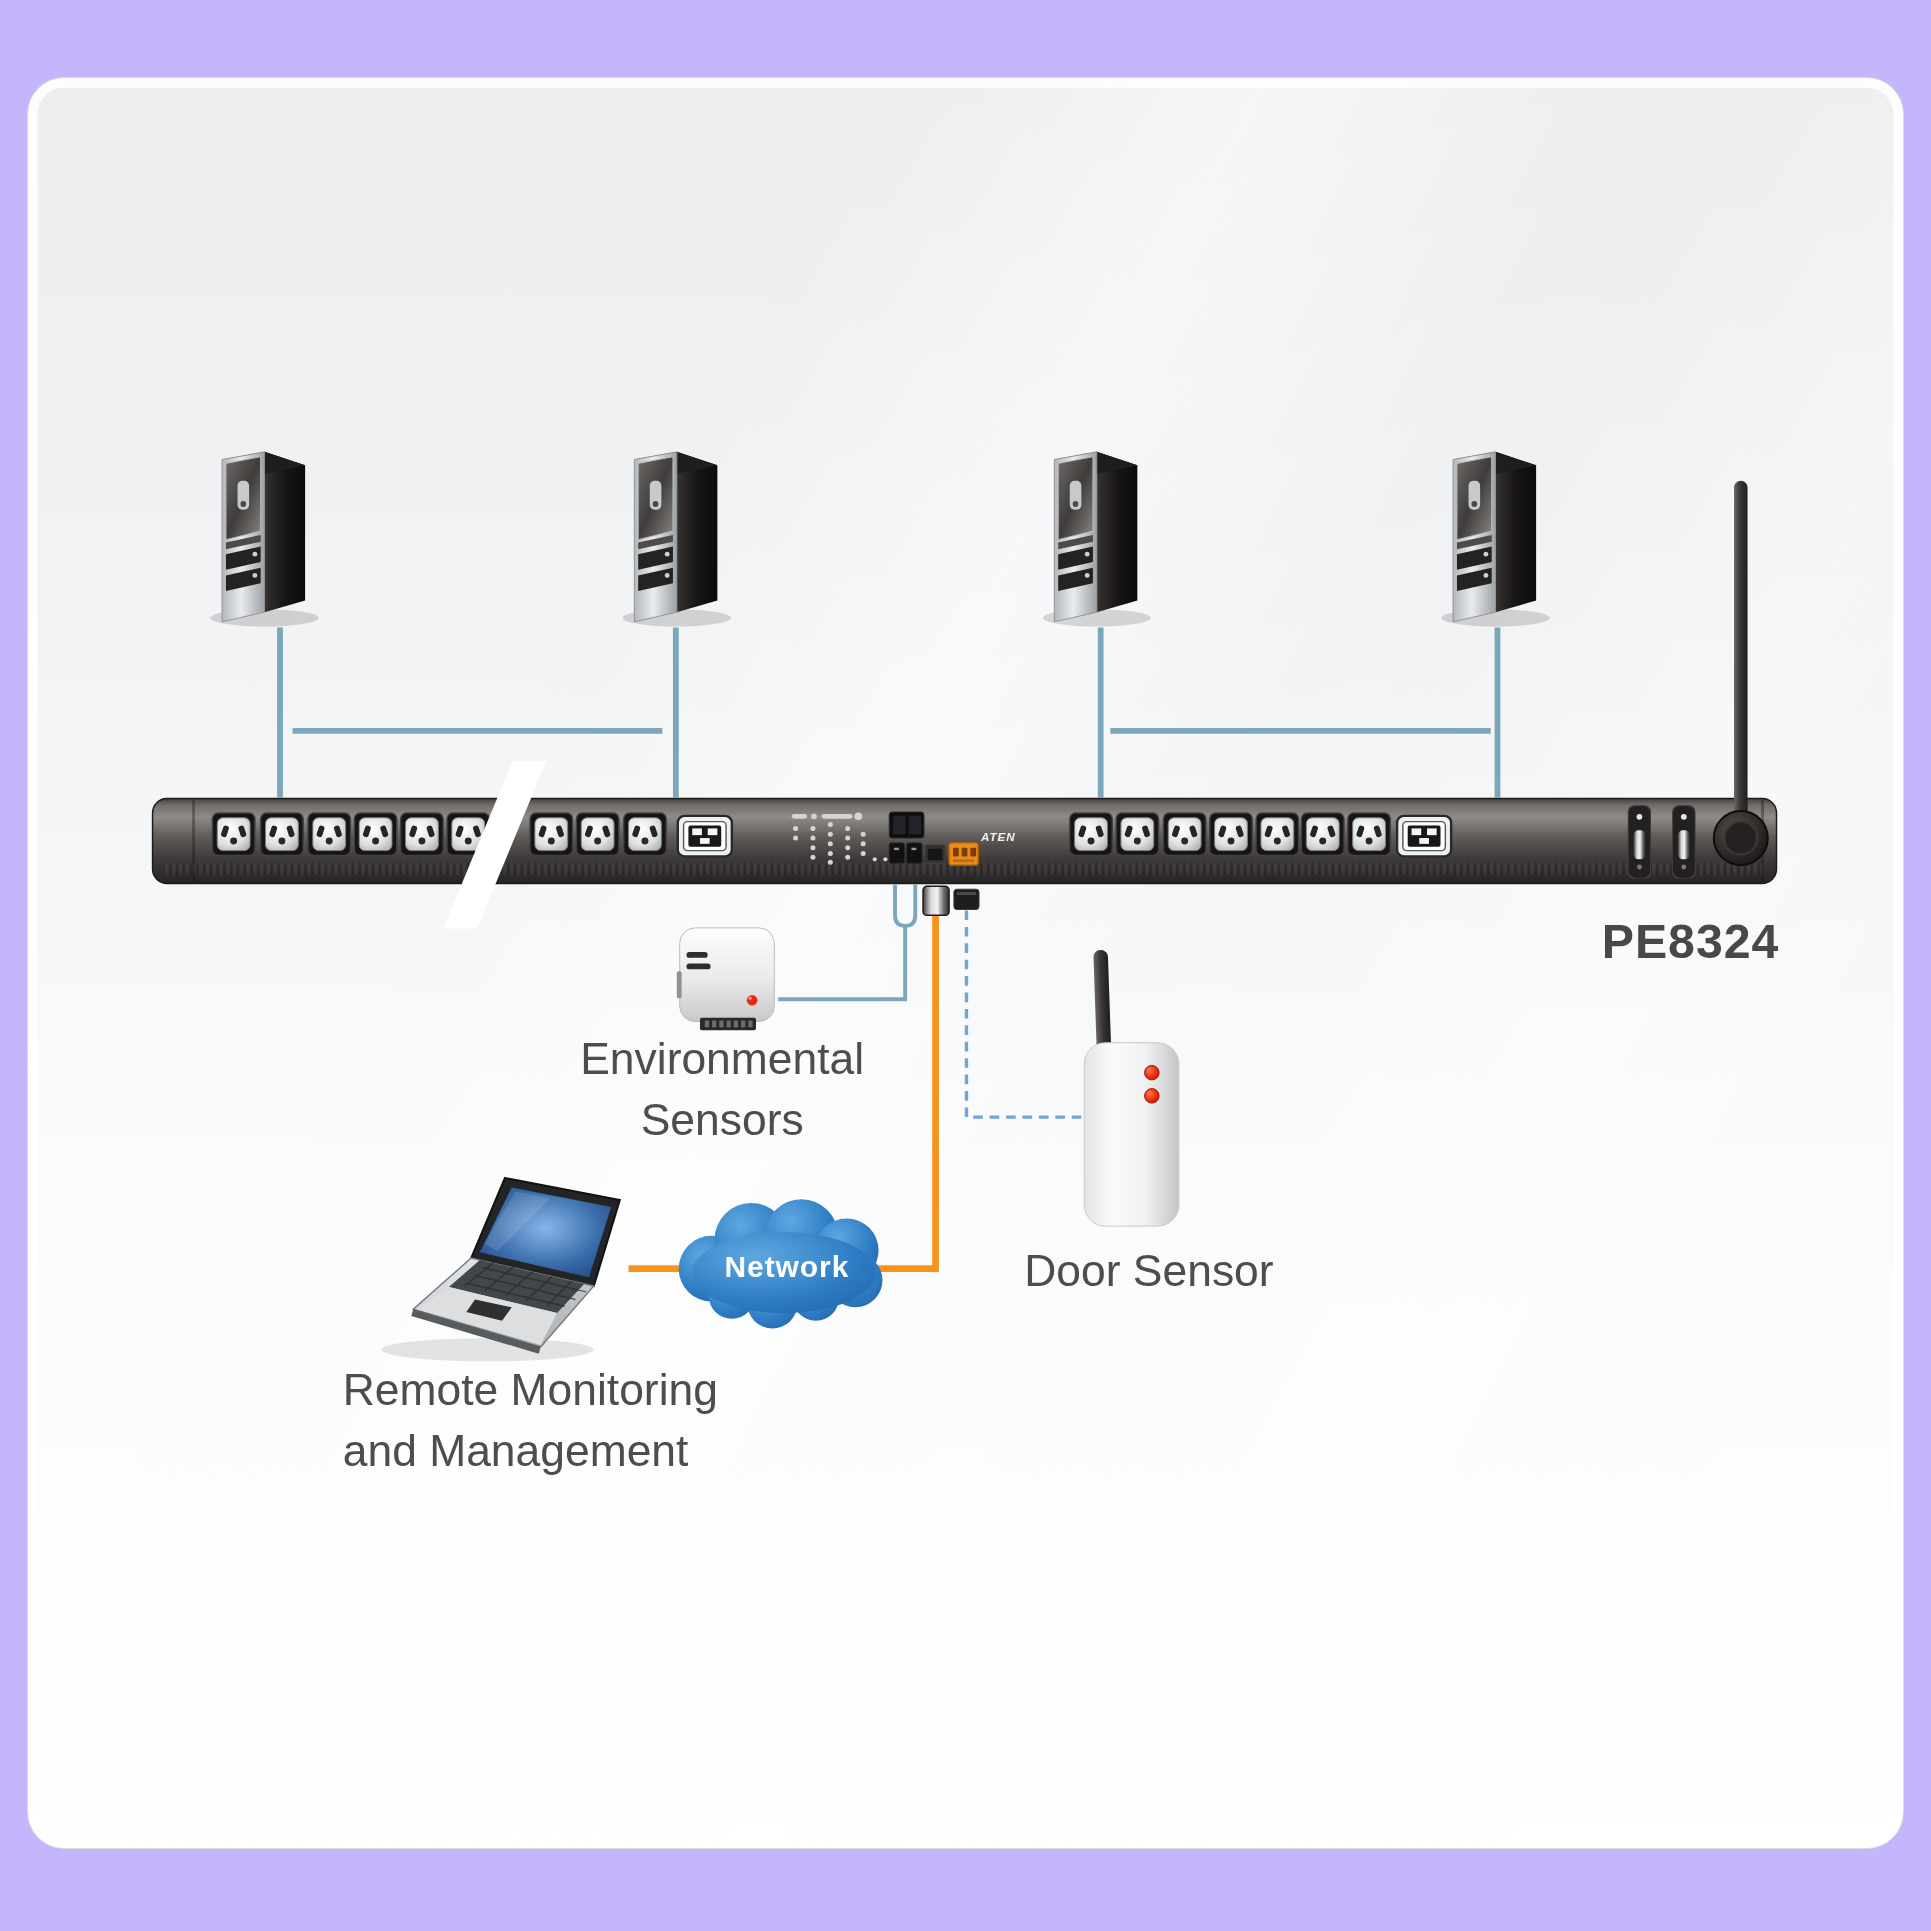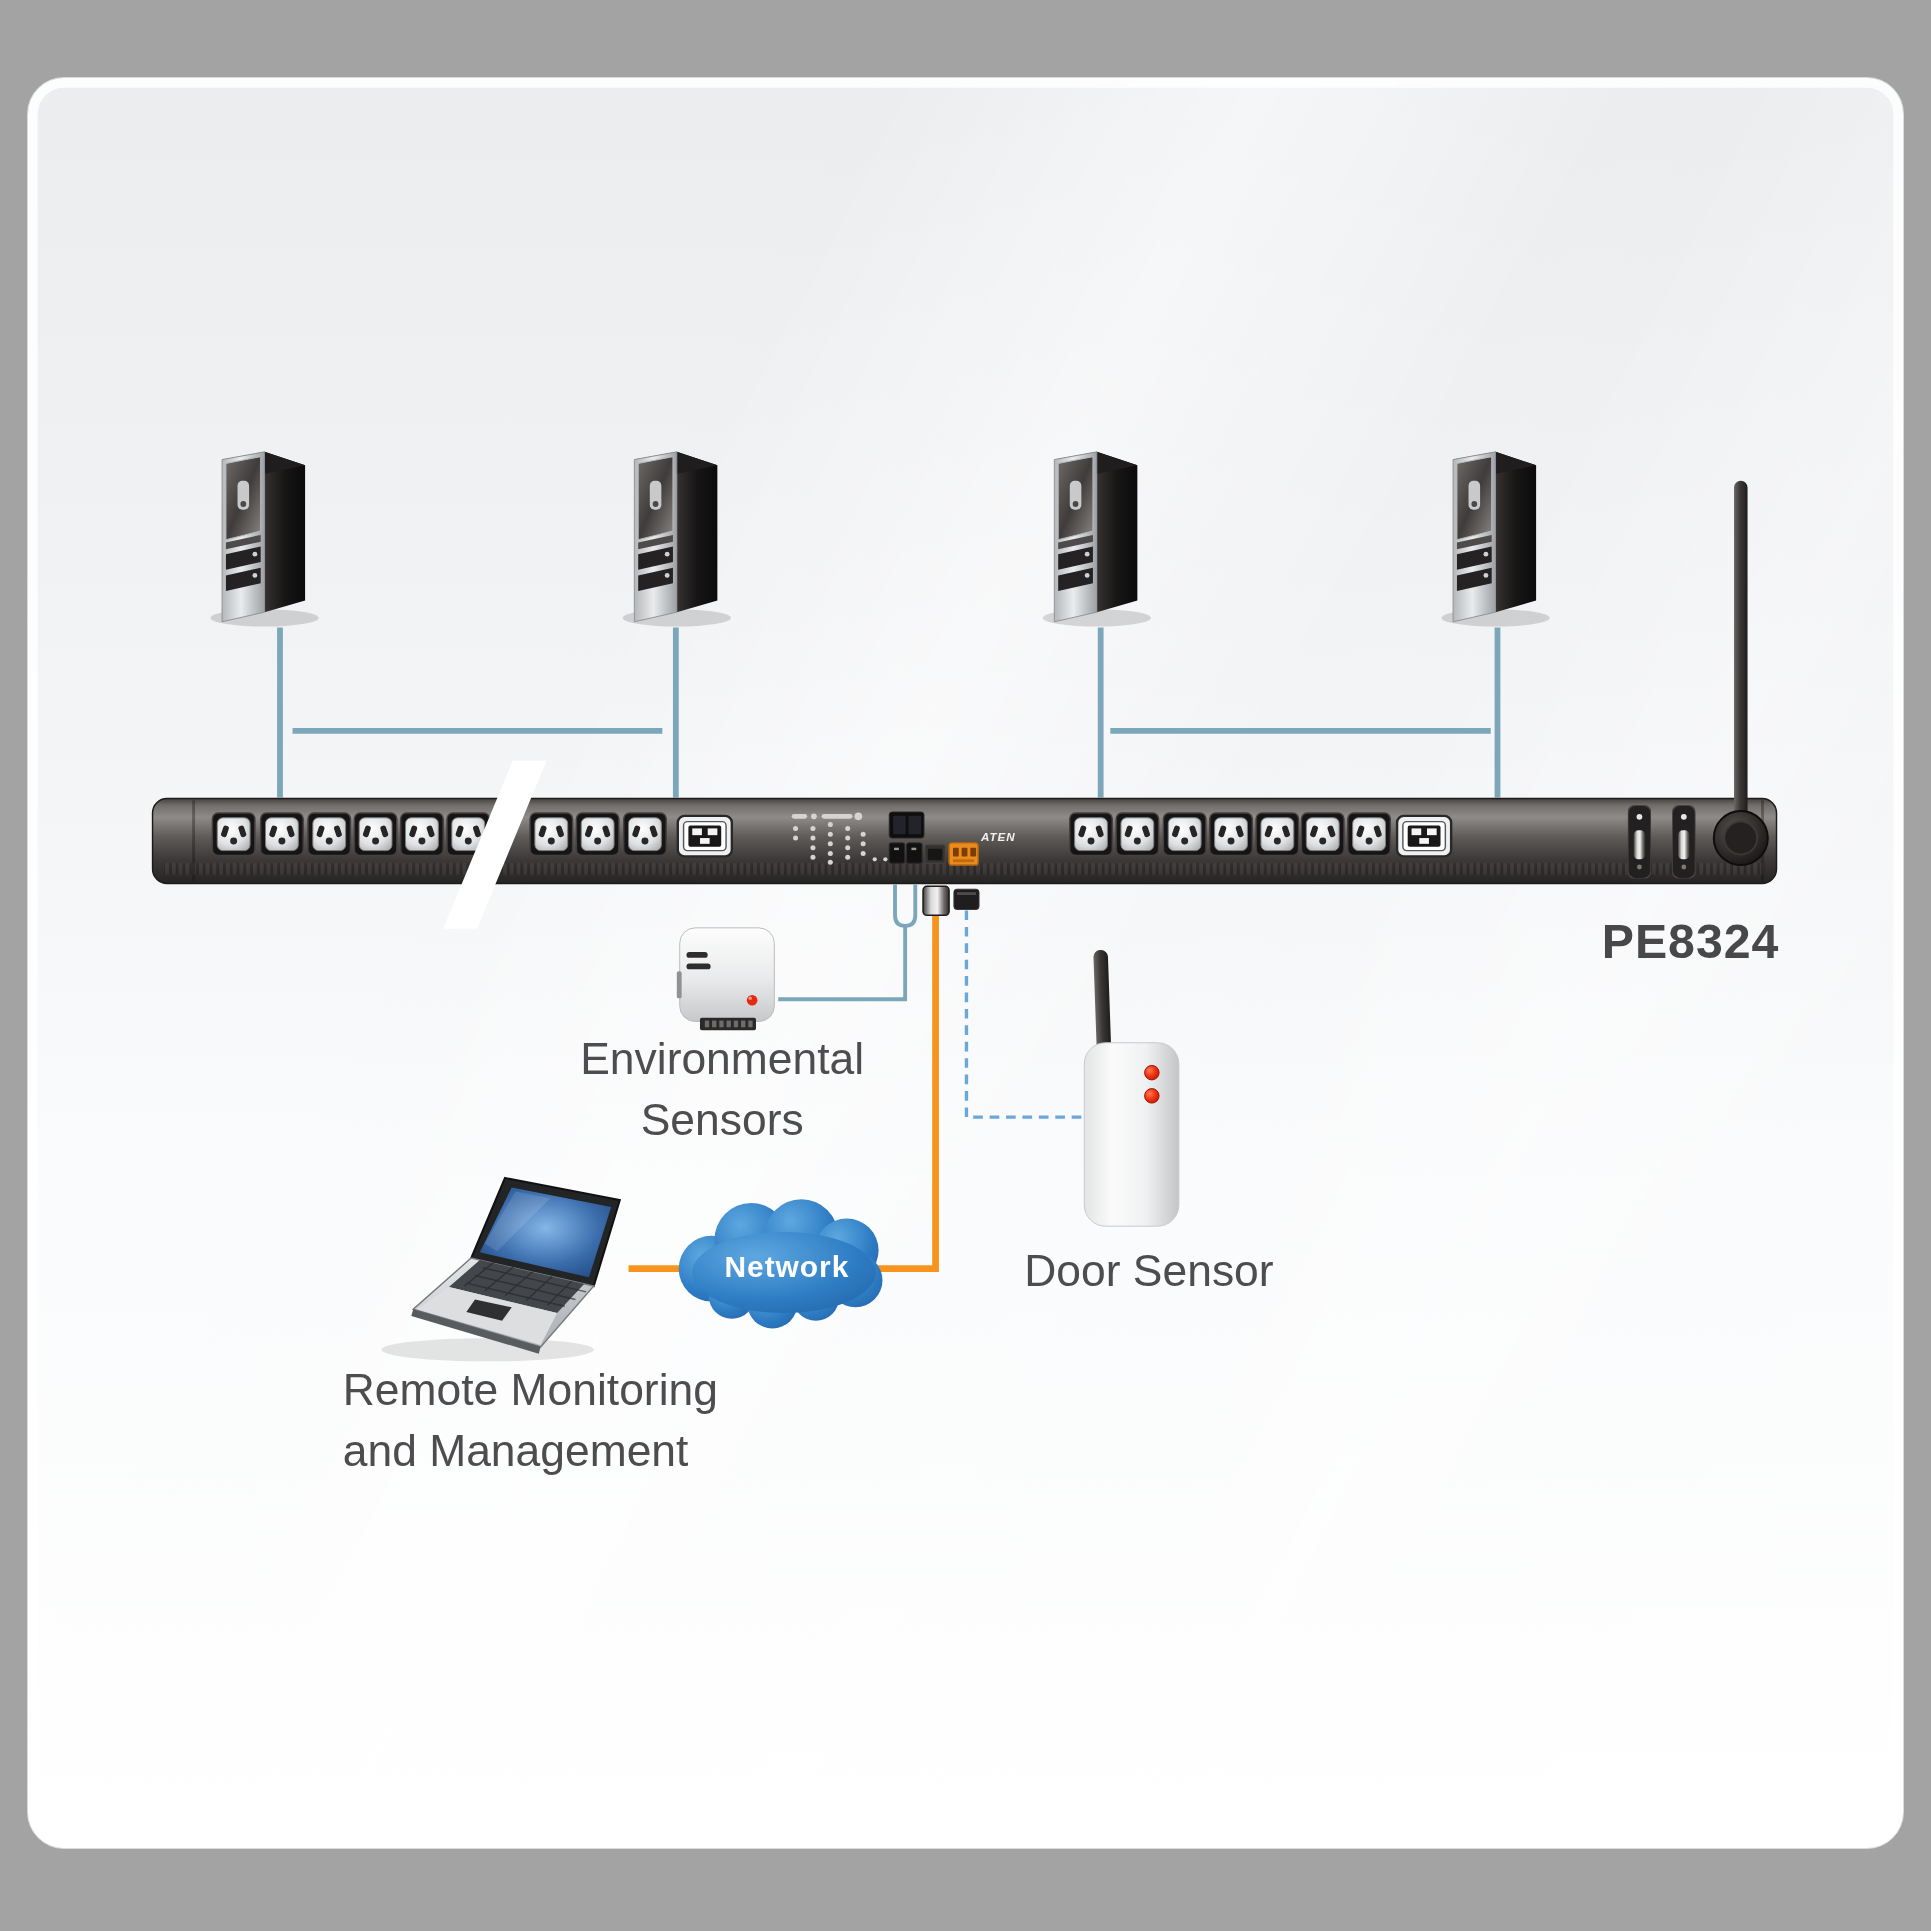--- a/index.html
+++ b/index.html
@@ -1,16 +1,16 @@
 <!DOCTYPE html>
 <html><head>
 <meta charset="utf-8">
 <style>
   html,body{margin:0;padding:0;background:#ffffff;overflow:hidden;}
-  .stage{position:relative;width:1931px;height:1931px;background:#a3a3a3;font-family:"Liberation Sans",sans-serif;}
+  .stage{position:relative;width:1931px;height:1931px;background:#c4b5fd;font-family:"Liberation Sans",sans-serif;}
   .panel{position:absolute;left:27px;top:77px;width:1875px;height:1770px;border-radius:37px;
          border:1.9px solid #d9dbdd;
          background:linear-gradient(180deg,#ebedef 0%,#f1f2f4 28%,#fafbfc 62%,#ffffff 100%);
          box-shadow:inset 0 0 0 9.7px rgba(255,255,255,0.85);}
   .panel::before{content:"";position:absolute;inset:0;border-radius:inherit;
          background:linear-gradient(118deg,rgba(255,255,255,0) 30%,rgba(255,255,255,.5) 44%,rgba(255,255,255,0) 58%),
                     linear-gradient(118deg,rgba(255,255,255,0) 60%,rgba(255,255,255,.35) 73%,rgba(255,255,255,0) 86%);}
   svg{position:absolute;left:0;top:0;}
   text{font-family:"Liberation Sans",sans-serif;}
   .lbl{fill:#4d4d4f;font-size:46px;}

